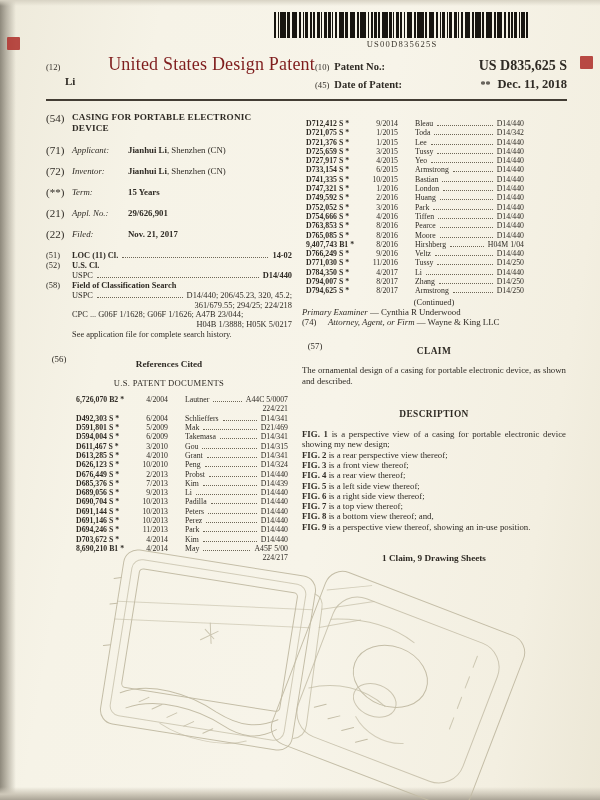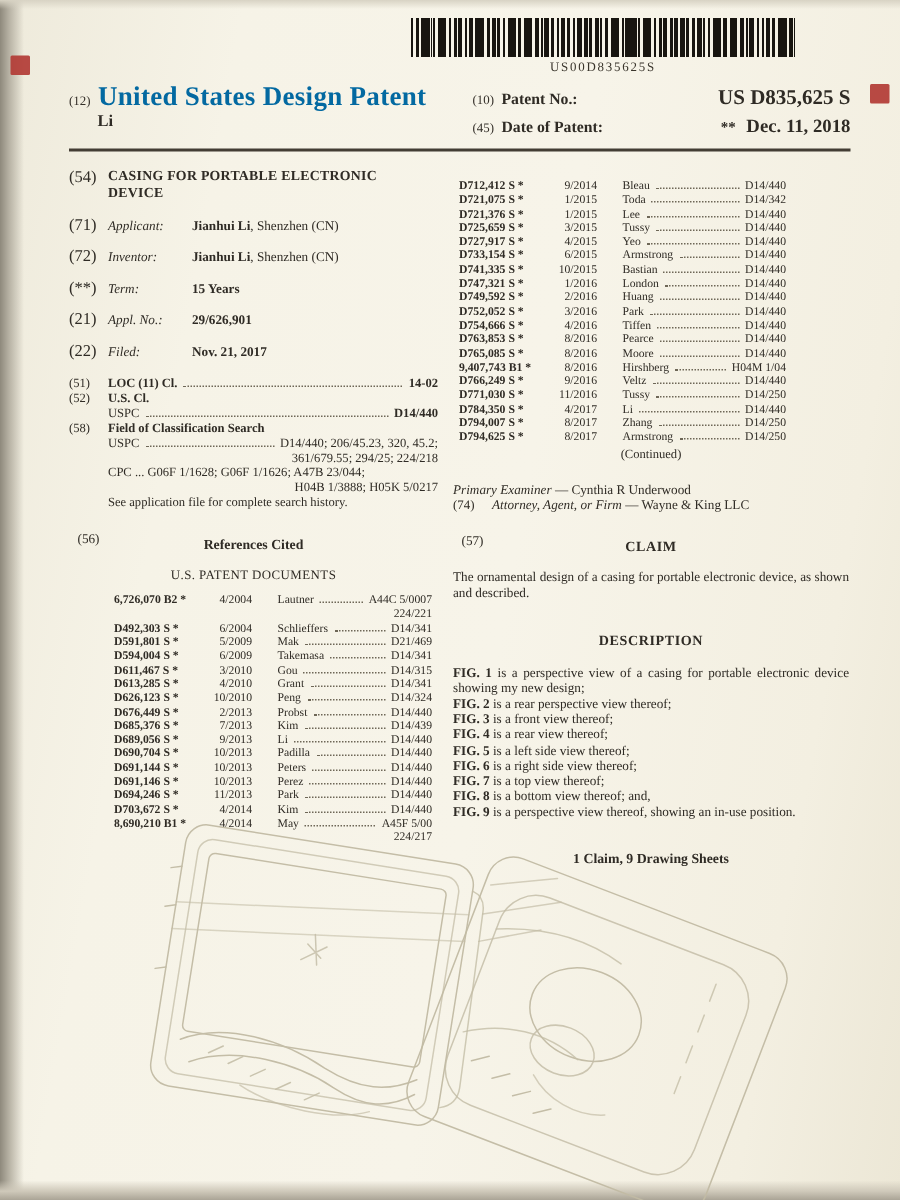--- a/index.html
+++ b/index.html
@@ -26,23 +26,23 @@
     background:
       repeating-linear-gradient(90deg,#181510 0 1.6px,transparent 1.6px 3.6px),
       repeating-linear-gradient(90deg,#181510 0 1px,transparent 1px 6.5px),
       repeating-linear-gradient(90deg,transparent 0 8.6px,#181510 8.6px 11.4px);}
   #barcode-text{position:absolute;left:274px;top:39px;width:256px;text-align:center;
     font-size:8.6px;letter-spacing:1.2px;color:#3a352c;}
 
   
   #header{position:absolute;left:46px;top:54px;width:521px;display:flex;}
   .hdr-left{flex:1;}
-  .hdr-line1{display:flex;align-items:baseline;}
+  .hdr-line1{display:flex;align-items:baseline;justify-content:space-between;}
   .tag-sm{font-size:8.6px;margin-right:5px;color:#35302a;}
-  .hdr-title{font-size:18px;font-weight:bold;letter-spacing:.2px;color:#0369a1;}
+  .hdr-title{font-size:18px;font-weight:normal;letter-spacing:.2px;color:#7f1d1d;}
   .hdr-name{font-size:11px;font-weight:bold;margin-left:19px;margin-top:0px;}
   .hdr-right{width:252px;padding-top:4px;}
   .hdr-row{display:flex;align-items:baseline;margin-bottom:3px;}
   .hdr-row .lbl{font-size:10.5px;font-weight:bold;}
   .hdr-row .val{margin-left:auto;font-weight:bold;}
   .val-no{font-size:14px;}
   .val-date{font-size:12.5px;}
   .stars{font-weight:bold;font-size:10px;margin-right:7px;}
   #rule{position:absolute;left:46px;top:99px;width:521px;height:1.5px;background:#433d34;}
 
@@ -75,21 +75,21 @@
   .ref-table.right-t{margin-left:4px;width:218px;}
   .ref-row{display:flex;align-items:baseline;font-size:7.8px;line-height:9.3px;white-space:nowrap;}
   .r-no{width:62px;flex:0 0 62px;font-weight:bold;}
   .r-date{width:30px;flex:0 0 30px;text-align:right;}
   .r-name{margin-left:17px;}
   .r-cls{text-align:right;}
   .r-cont{font-size:7.8px;line-height:9.3px;text-align:right;}
   .r-cont:empty{display:none;}
   .continued{margin-top:2px;text-align:center;font-size:8.4px;}
 
-  .examiner{margin-top:14px;font-size:8.8px;line-height:10.4px;}
+  .examiner{margin-top:0;font-size:8.8px;line-height:10.4px;}
   .ital{font-style:italic;}
   .exam-row{display:flex;}
   .exam-row .c-tag{font-size:8.6px;}
 
   .sec-head{margin-top:13px;position:relative;text-align:center;}
   .sec-head .c-tag{position:absolute;left:0;top:1px;font-size:8.8px;}
   .sec-title{font-size:9.4px;font-weight:bold;letter-spacing:.4px;}
   .para{margin-top:7px;font-size:8.8px;line-height:10.3px;text-align:justify;}
   .desc-head{margin-top:17px;text-align:center;}
   .fig-block{margin-top:8px;font-size:8.8px;line-height:10.3px;text-align:justify;}

